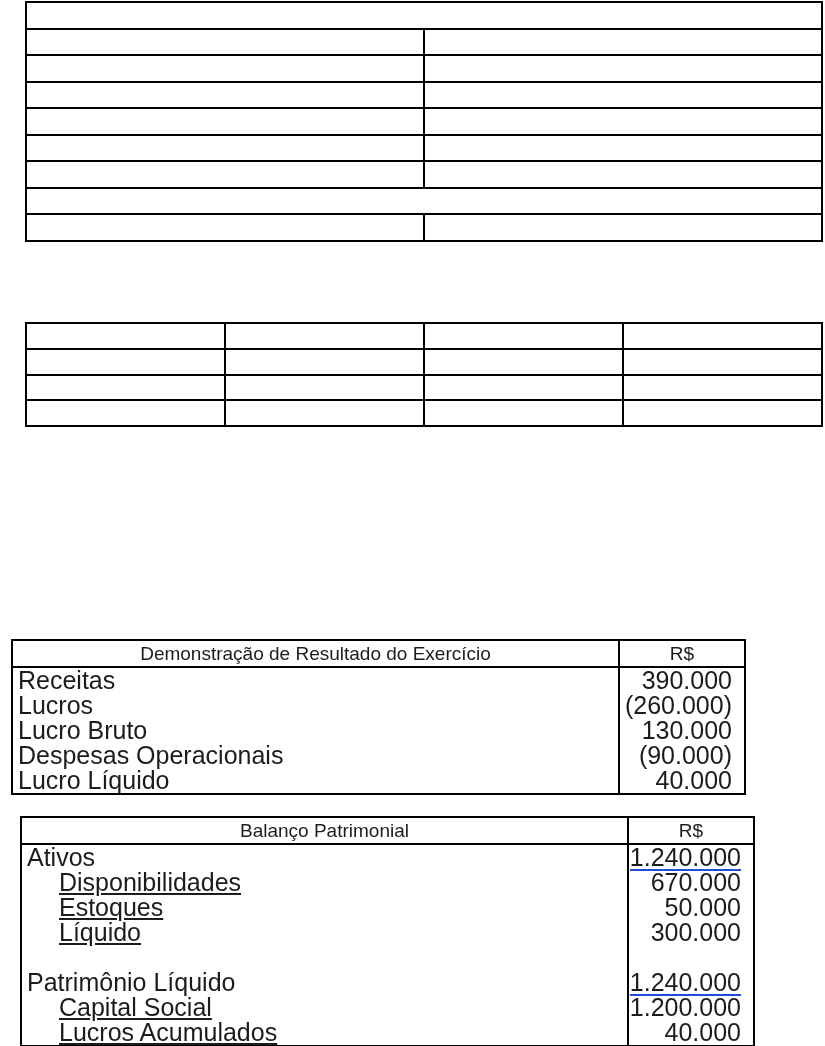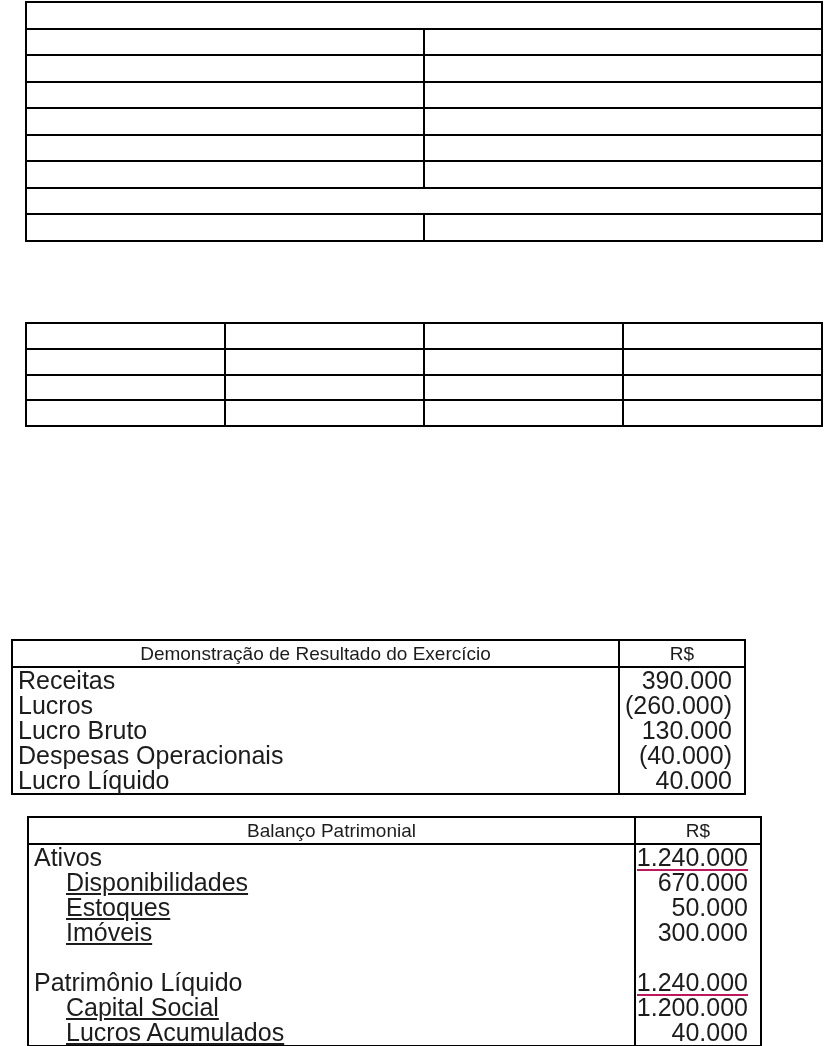--- a/index.html
+++ b/index.html
@@ -7,29 +7,29 @@
     width:825px;height:1046px;position:relative;background:#ffffff;
     font-family:"Liberation Sans", sans-serif;color:#1c1c1c;
   }
   table.tbl{border-collapse:collapse;position:absolute;table-layout:fixed;}
   table.tbl td, table.tbl th{border:2px solid #000;padding:0;vertical-align:top;}
   
   #t1{left:25px;top:1px;width:798px;height:241px;}
   #t2{left:25px;top:322px;width:798px;height:105px;}
   
   #dre{left:11px;top:639px;width:733px;}
-  #bp{left:27px;top:816px;width:733px;}
+  #bp{left:20px;top:816px;width:733px;}
   .fin th{height:25px;font-size:19px;font-weight:normal;text-align:center;vertical-align:middle;line-height:25px;border-radius:6px;}
   .fin .labels-cell{width:605px;}
   .fin .values-cell{width:124px;}
   .line{height:25px;line-height:25px;font-size:25px;white-space:nowrap;}
   .lab{padding-left:5px;}
   .indent{padding-left:37px;text-decoration:underline;}
   .val{text-align:right;padding-right:12px;}
-  .u{display:inline-block;line-height:23px;height:23px;border-bottom:2px solid #be185d;}
+  .u{display:inline-block;line-height:23px;height:23px;border-bottom:2px solid #1d4ed8;}
 </style>
 </head>
 <body>
 
 <table class="tbl" id="t1">
   <tbody>
       <tr>
         <td colspan="2"></td>
       </tr>
   <tr>
@@ -106,39 +106,39 @@
       <div class="line lab">Receitas</div>
       <div class="line lab">Lucros</div>
       <div class="line lab">Lucro Bruto</div>
       <div class="line lab">Despesas Operacionais</div>
       <div class="line lab">Lucro Líquido</div>
     </td>
     <td>
       <div class="line val">390.000</div>
       <div class="line val">(260.000)</div>
       <div class="line val">130.000</div>
-      <div class="line val">(40.000)</div>
+      <div class="line val">(90.000)</div>
       <div class="line val">40.000</div>
     </td>
   </tr>
 </tbody>
   </table>
 
 <table class="tbl fin" id="bp">
   <tbody>
       <tr>
     <th class="labels-cell">Balanço Patrimonial</th>
     <th class="values-cell">R$</th>
   </tr>
   <tr>
     <td>
       <div class="line lab">Ativos</div>
       <div class="line lab indent">Disponibilidades</div>
       <div class="line lab indent">Estoques</div>
-      <div class="line lab indent">Imóveis</div>
+      <div class="line lab indent">Líquido</div>
       <div class="line lab"></div>
       <div class="line lab">Patrimônio Líquido</div>
       <div class="line lab indent">Capital Social</div>
       <div class="line lab indent">Lucros Acumulados</div>
     </td>
     <td>
       <div class="line val"><span class="u">1.240.000</span></div>
       <div class="line val">670.000</div>
       <div class="line val">50.000</div>
       <div class="line val">300.000</div>

